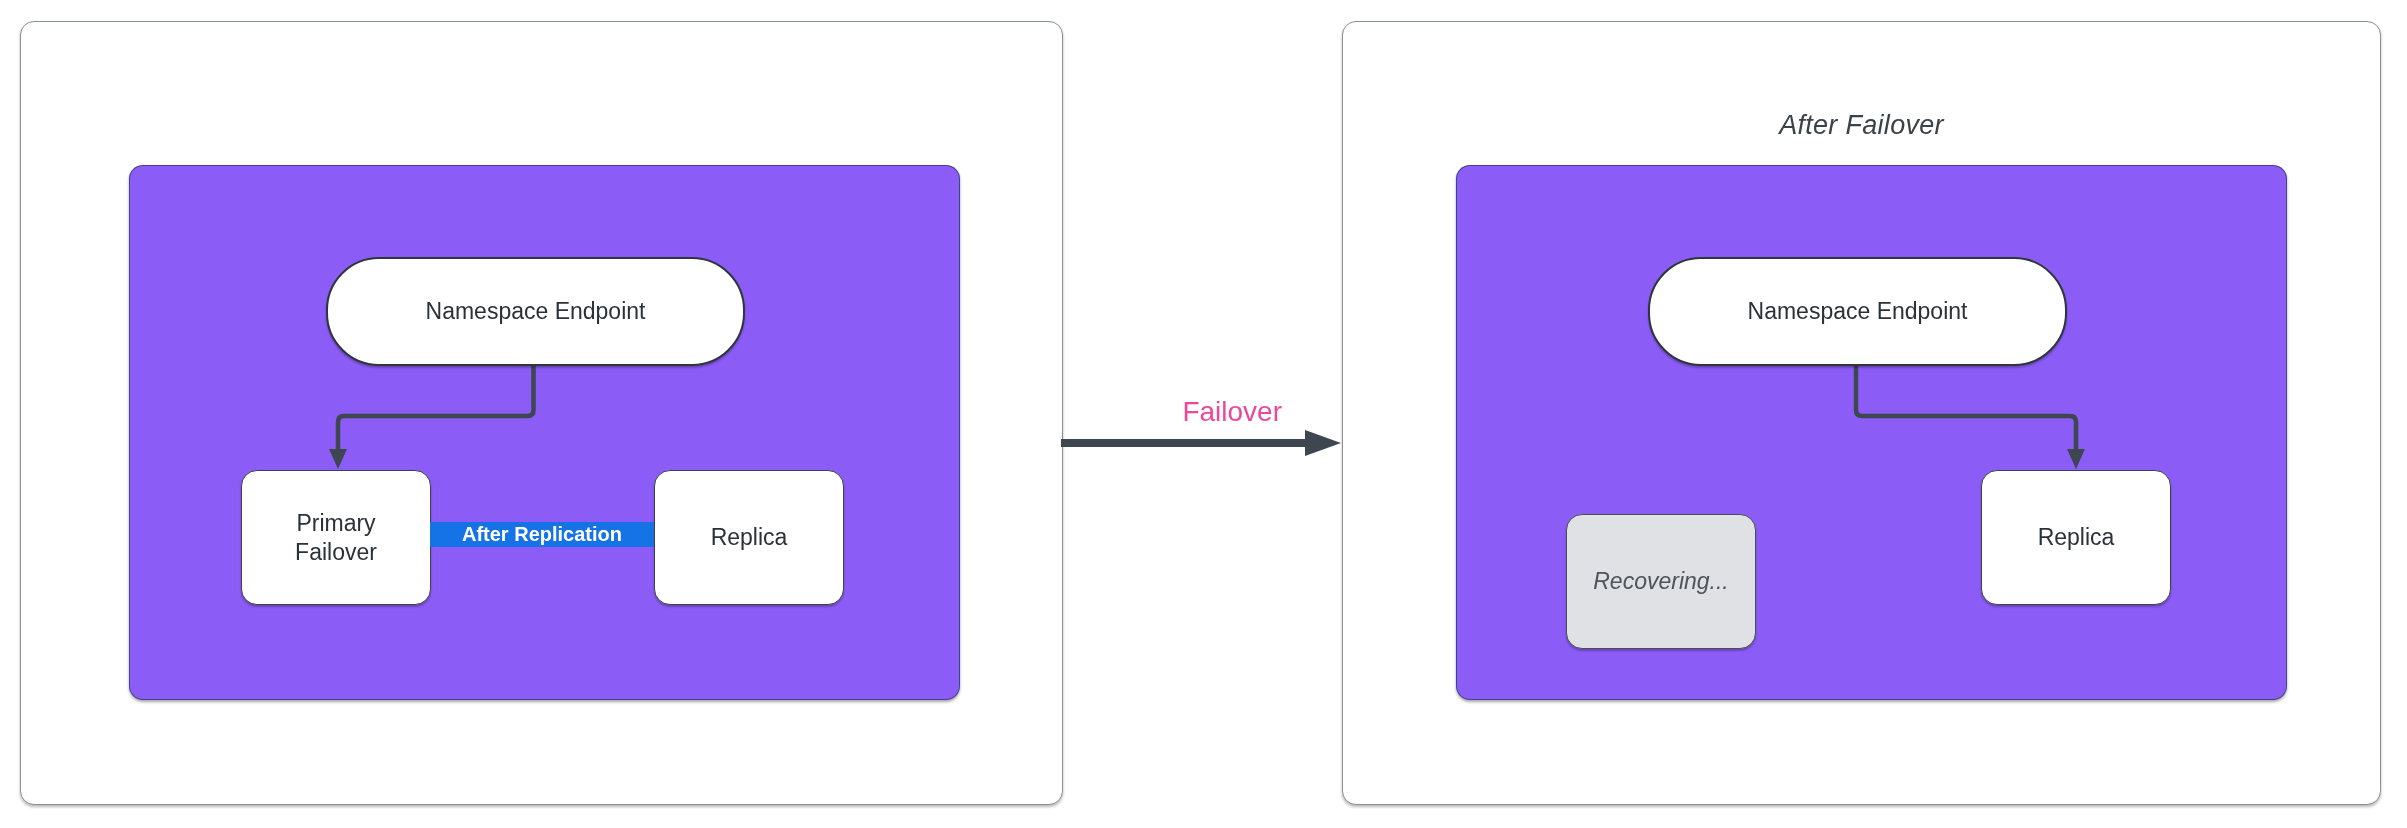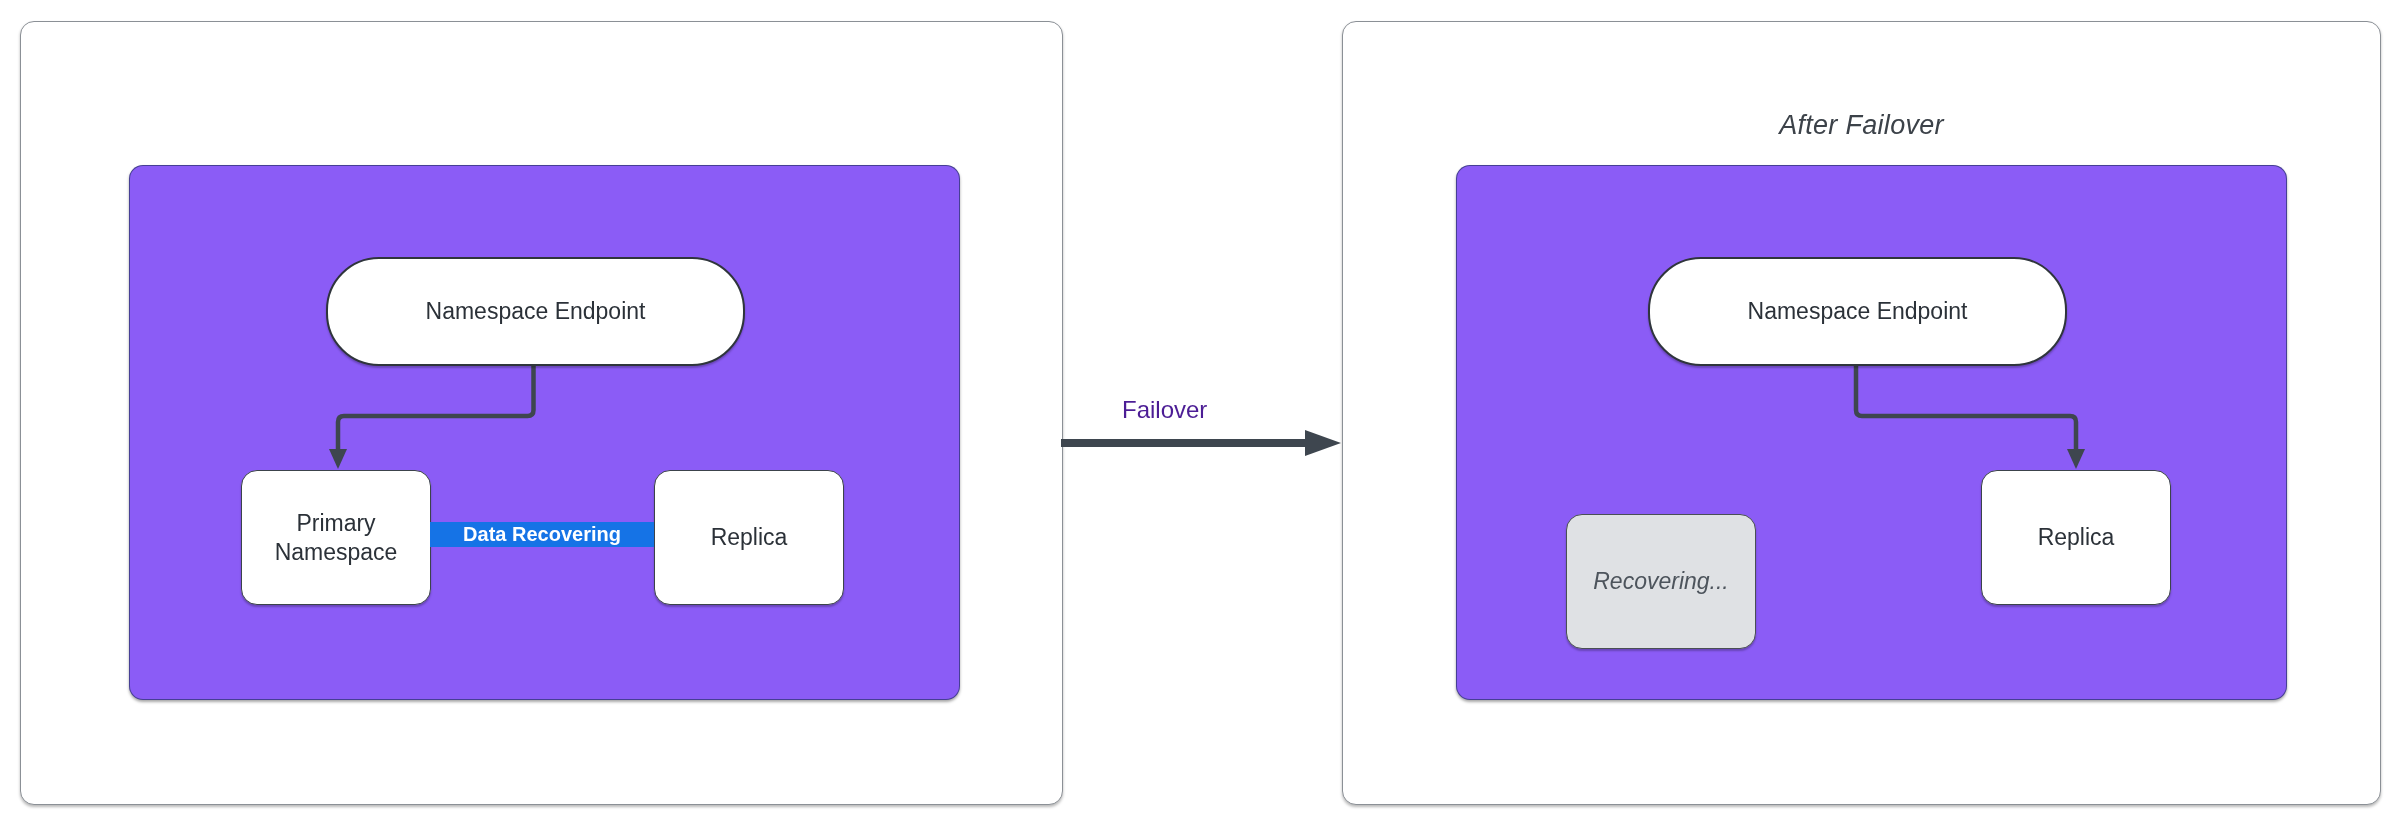--- a/index.html
+++ b/index.html
@@ -96,23 +96,23 @@
     position:absolute;
     left:1305px;top:430px;
     width:0;height:0;
     border-left:36px solid #3e464f;
     border-top:13px solid transparent;
     border-bottom:13px solid transparent;
   }
   #failover-label{
     position:absolute;
     left:1122px;top:396px;width:160px;
-    text-align:left;
-    font-size:24px;
-    color:#4c1d95;
+    text-align:right;
+    font-size:28px;
+    color:#ec4899;
   }
 </style>
 </head>
 <body>
 
 <div id="canvas">
 
   <div class="panel" id="panel-left">
 
     <div class="blue-box" id="blue-left">
@@ -124,28 +124,28 @@
 
         <path d="M 301 372 L 504 372" fill="none" stroke="#3e464f" stroke-width="4.5"></path>
         <polygon points="503,363 503,381 522,372" fill="#3e464f"></polygon>
       </svg>
 
       <div class="node pill" style="left:196px;">
         <span>Namespace Endpoint</span>
       </div>
 
       <div class="node rect-node" style="left:111px;">
-        <span>Primary Namespace</span>
+        <span>Primary Failover</span>
       </div>
 
       <div class="node rect-node" style="left:524px;">
         <span>Replica</span>
       </div>
 
-      <div class="edge-label">Data Recovering</div>
+      <div class="edge-label">After Replication</div>
     </div>
   </div>
 
   <div id="failover-label">Failover</div>
   <div id="failover-line"></div>
   <div id="failover-head"></div>
 
   <div class="panel" id="panel-right">
     <div class="panel-title">After Failover</div>
 

